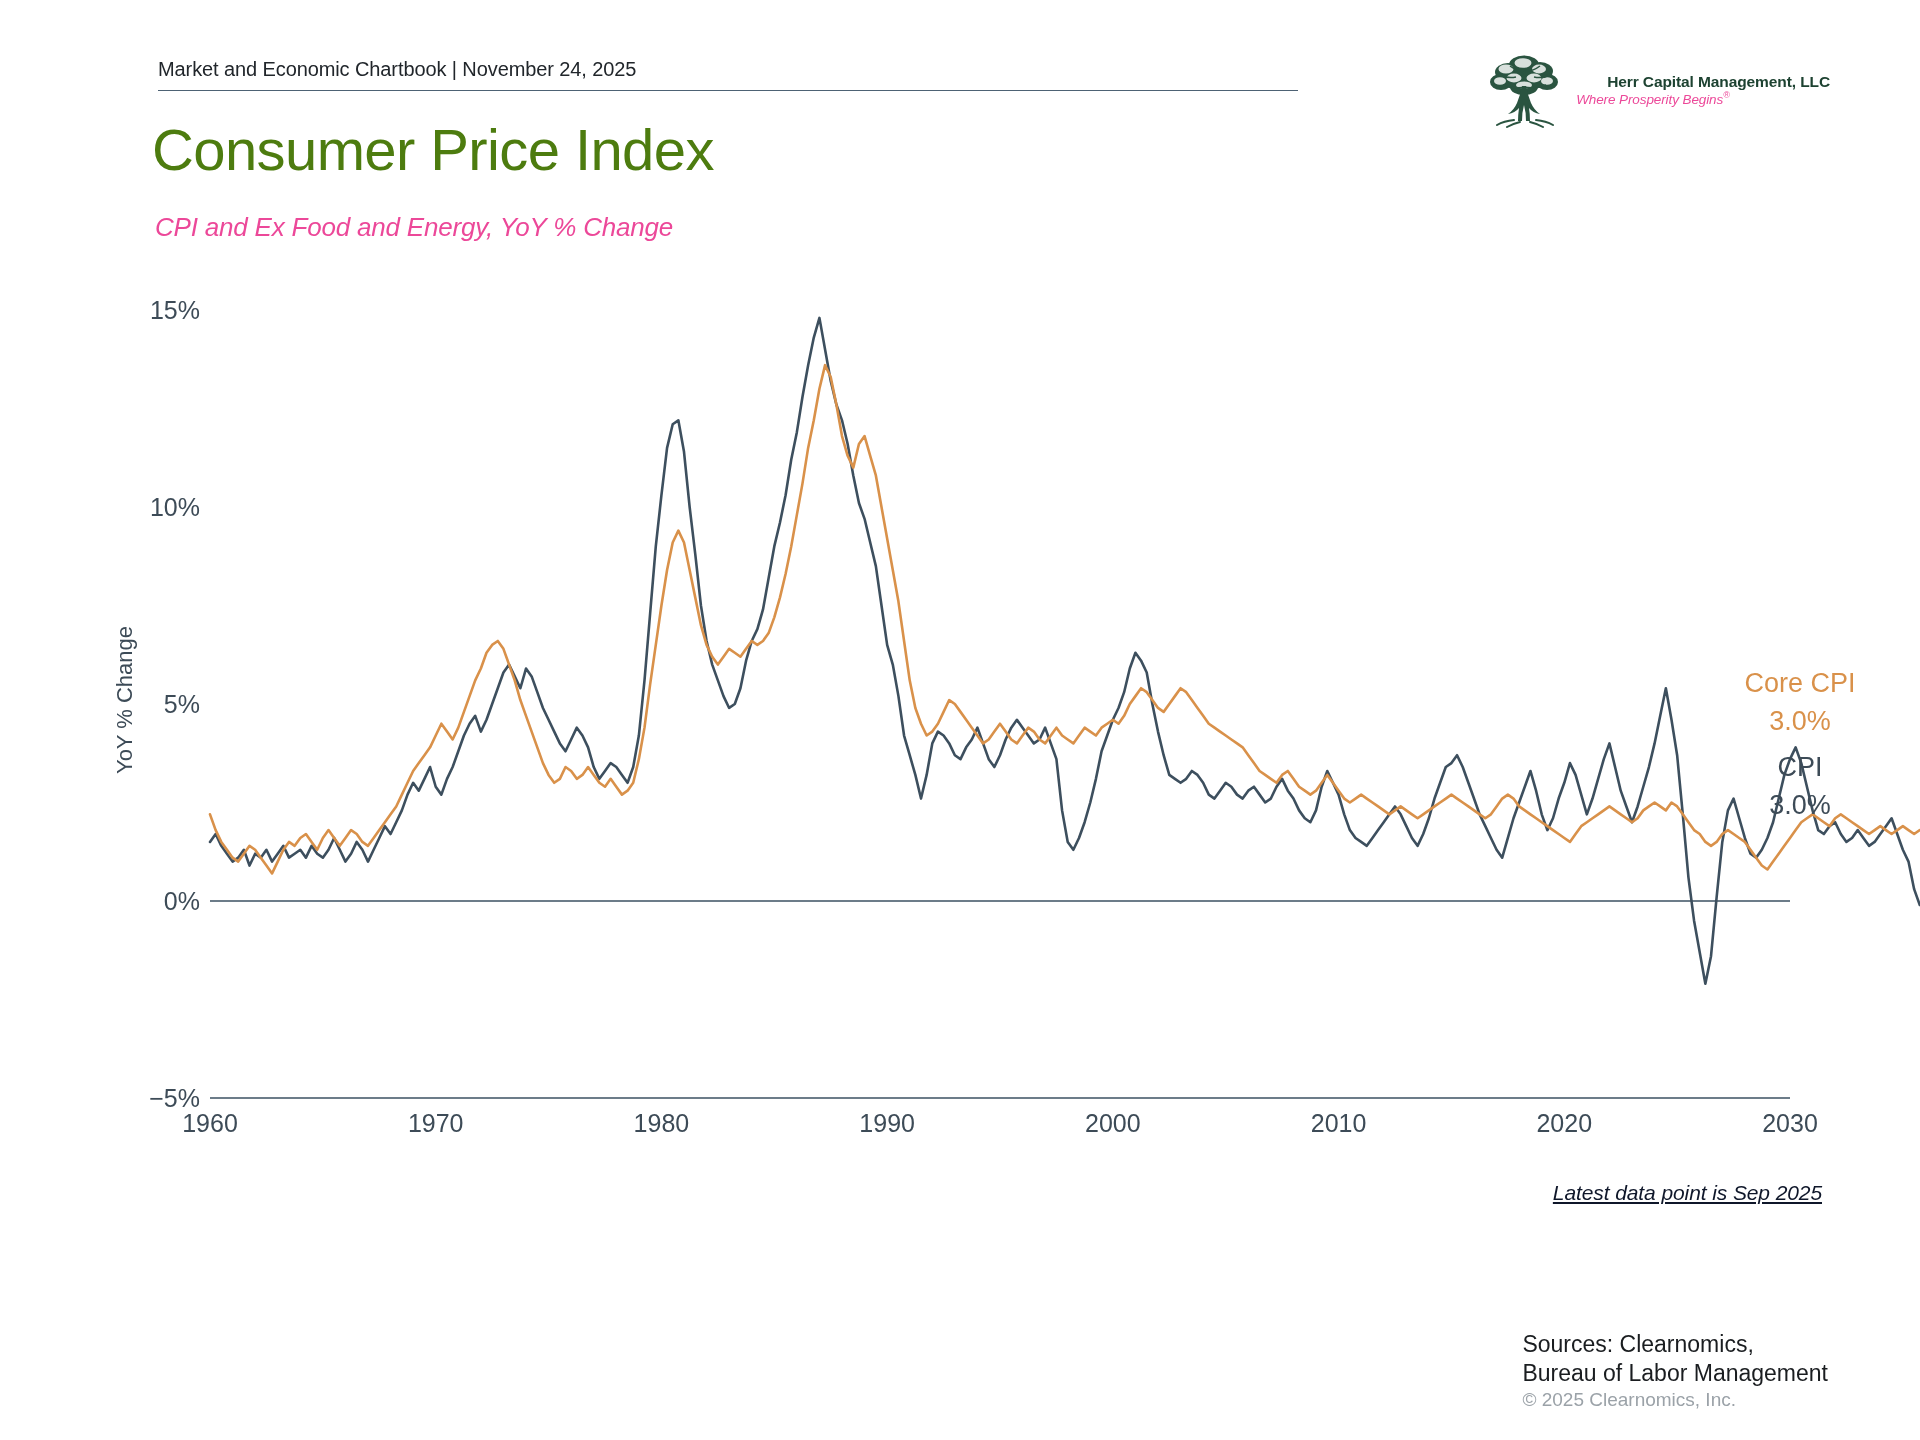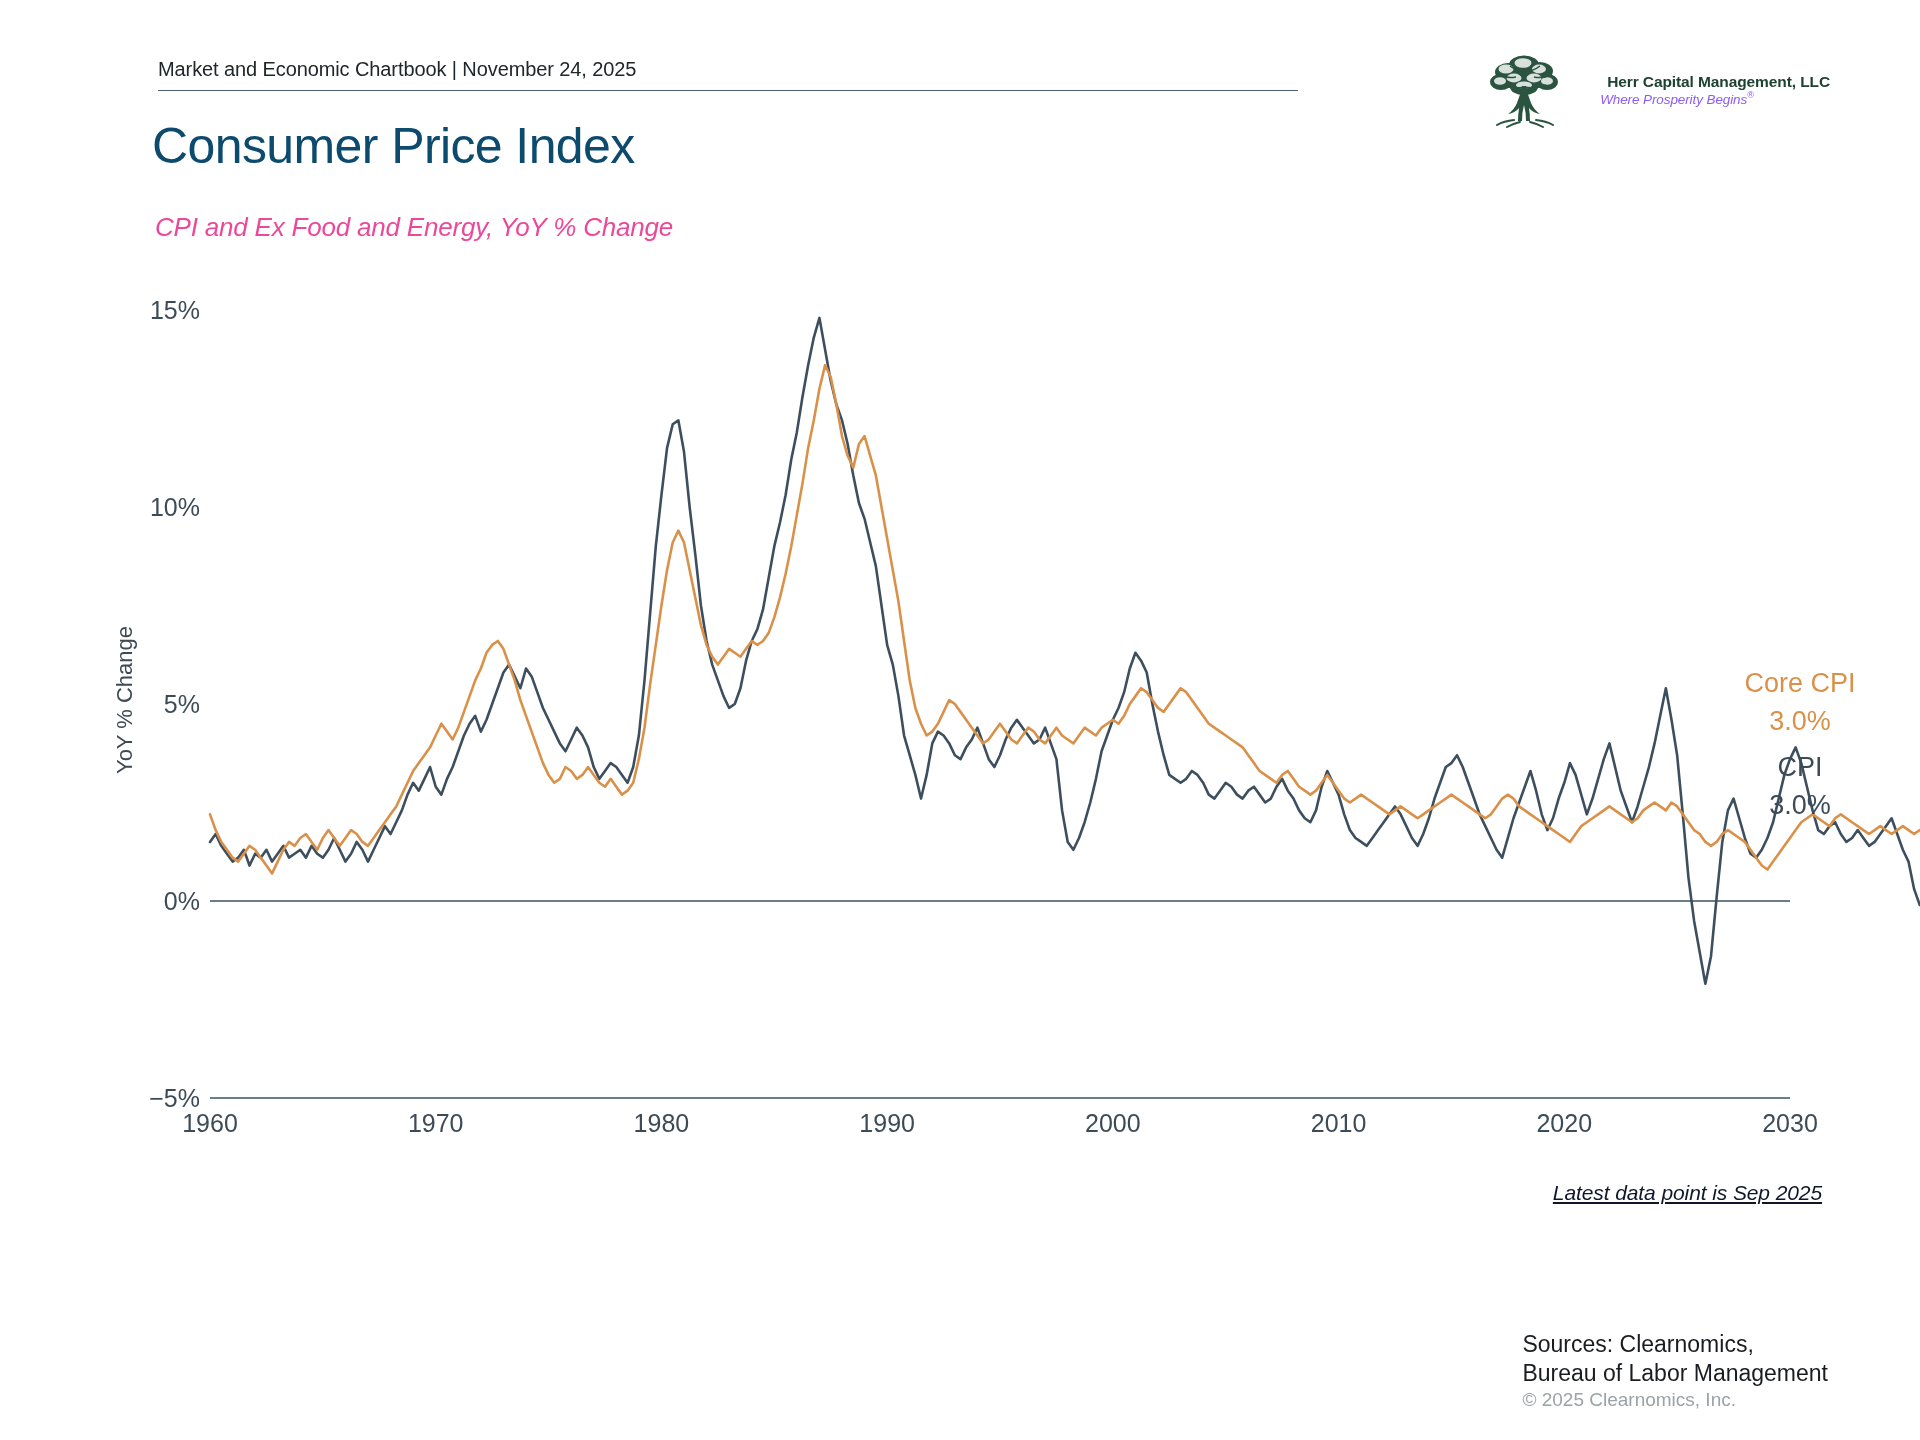--- a/index.html
+++ b/index.html
@@ -33,23 +33,23 @@
   }
   #header-rule {
     margin-top: 9px;
     border-bottom: 1.6px solid #4d6274;
     width: 1140px;
   }
   #page-title {
     position: absolute;
     left: 152px;
     top: 120px;
-    font-size: 50px;
+    font-size: 58px;
     font-weight: 400;
-    color: #0c4a6e;
+    color: #4d7c0f;
     letter-spacing: -0.6px;
     line-height: 1.05;
     white-space: nowrap;
   }
   #page-subtitle {
     position: absolute;
     left: 155px;
     top: 212px;
     font-size: 26px;
     font-style: italic;
@@ -74,24 +74,23 @@
     font-size: 15.5px;
     font-weight: 700;
     color: #1d4231;
     letter-spacing: -0.1px;
     white-space: nowrap;
     margin-left: 31px;
   }
   #logo-tag {
     font-size: 13.5px;
     font-style: italic;
-    color: #8b5cf6;
-    letter-spacing: -0.1px;
-    white-space: nowrap;
-    margin-left: 24px;
+    color: #ec4899;
+    letter-spacing: -0.1px;
+    white-space: nowrap;
   }
   #logo-tag .reg { font-size: 9px; vertical-align: super; }
 
   
   #chart-area {
     position: absolute;
     left: 0;
     top: 0;
     width: 1920px;
     height: 1440px;

